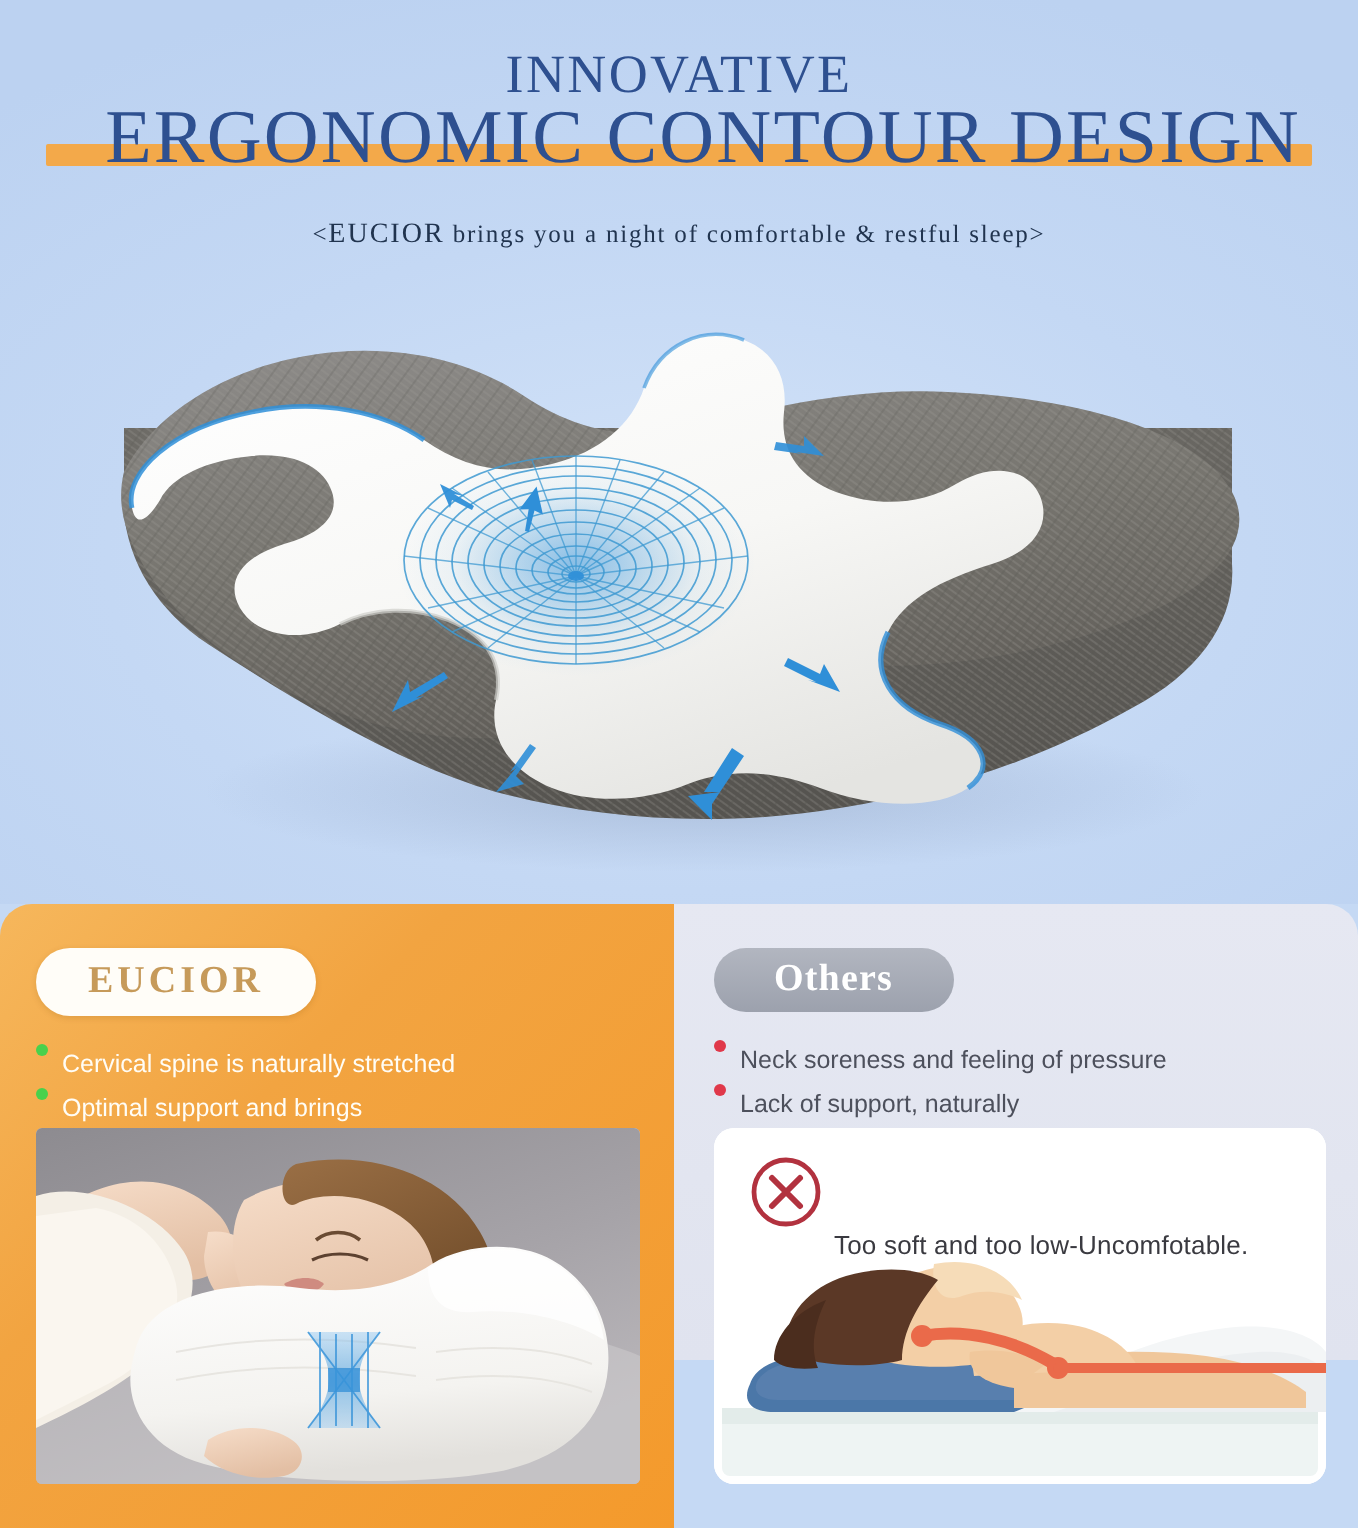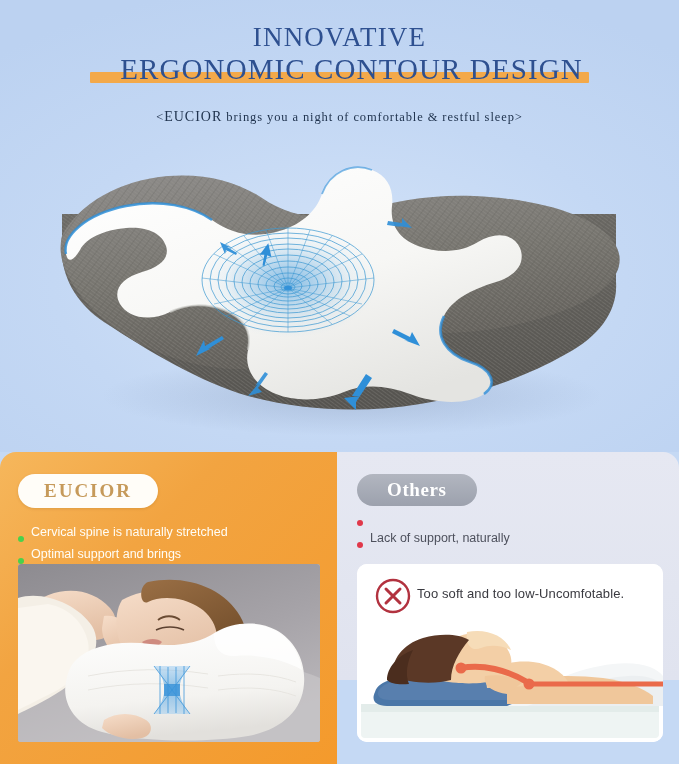--- a/index.html
+++ b/index.html
@@ -25,21 +25,21 @@
     line-height:30px;
   }
   .t-line2-holder{ position:relative; display:inline-block; margin-top:1px; }
   .t-underline{
     position:absolute; left:-6px; right:-6px; bottom:2px; height:11px;
     background:#f3a94a; z-index:0; border-radius:1px;
   }
   .t-line2{
     position:relative; z-index:1;
     font-family:"Liberation Serif", serif;
-    font-size:29px; letter-spacing:1.1px; color:#2e5090;
+    font-size:38px; letter-spacing:1.1px; color:#2e5090;
     line-height:32px;
     margin-left:24px;
   }
   .t-sub{
     margin-top:24px;
     font-family:"Liberation Serif", serif;
     font-size:12.5px; letter-spacing:.9px; color:#21344f;
   }
   .t-sub .brand{ font-size:14px; letter-spacing:1px; }
 
@@ -72,21 +72,21 @@
     padding:6px 26px; box-shadow:0 1px 3px rgba(130,80,10,.18);
   }
   .badge-others{
     background:linear-gradient(180deg,#b2b6c0 0%,#9ca1ad 100%); color:#ffffff;
     font-size:19px; letter-spacing:.6px; font-weight:bold;
     padding:5px 30px;
   }
 
   .bullets{ margin-top:14px; list-style:none; }
   .bullets li{
-    display:flex; align-items:flex-end; gap:7px;
+    display:flex; align-items:flex-start; gap:7px;
     font-size:12.5px; line-height:20px; margin-bottom:2px;
   }
   .panel-left .bullets li{ color:#fffdf6; }
   .panel-right .bullets li{ color:#4d505c; font-size:12.5px; }
   .dot{ width:6px; height:6px; border-radius:50%; flex:0 0 auto; }
   .dot-green{ background:#49d14c; }
   .dot-red{ background:#e0384a; }
 
   
   .photo{
@@ -95,21 +95,21 @@
   }
   .illus{
     position:absolute; left:20px; top:112px; width:306px; height:178px;
     border-radius:10px; overflow:hidden; background:#ffffff;
   }
   .photo svg,.illus svg{ display:block; width:100%; height:100%; }
 
   .xrow{
     position:absolute; left:14px; top:12px; display:flex; align-items:center; gap:11px;
   }
-  .xtext{ font-size:13px; color:#3a3a40; letter-spacing:.1px; white-space:nowrap; }
+  .xtext{ font-size:13px; color:#3a3a40; letter-spacing:.1px; white-space:nowrap;margin-top:29px; }
 </style>
 </head>
 <body>
 
 <div class="page">
 
   <div class="hero">
 
     <div class="title-wrap">
       <div class="t-line1">INNOVATIVE</div>
@@ -397,20 +397,21 @@
                    C108,177 92,172 84,164 Z" fill="url(#skin)"></path>
         </svg>
       </div>
     </div>
 
     <div class="panel-right">
       <span class="badge badge-others">Others</span>
       <ul class="bullets">
         <li>
           <span class="dot dot-red"></span>
+          <span>Neck soreness and feeling of pressure</span>
         </li>
         <li>
           <span class="dot dot-red"></span>
           <span>Lack of support, naturally</span>
         </li>
       </ul>
 
       <div class="illus">
         <svg viewBox="0 0 306 178">
           <rect width="306" height="178" fill="#ffffff"></rect>

